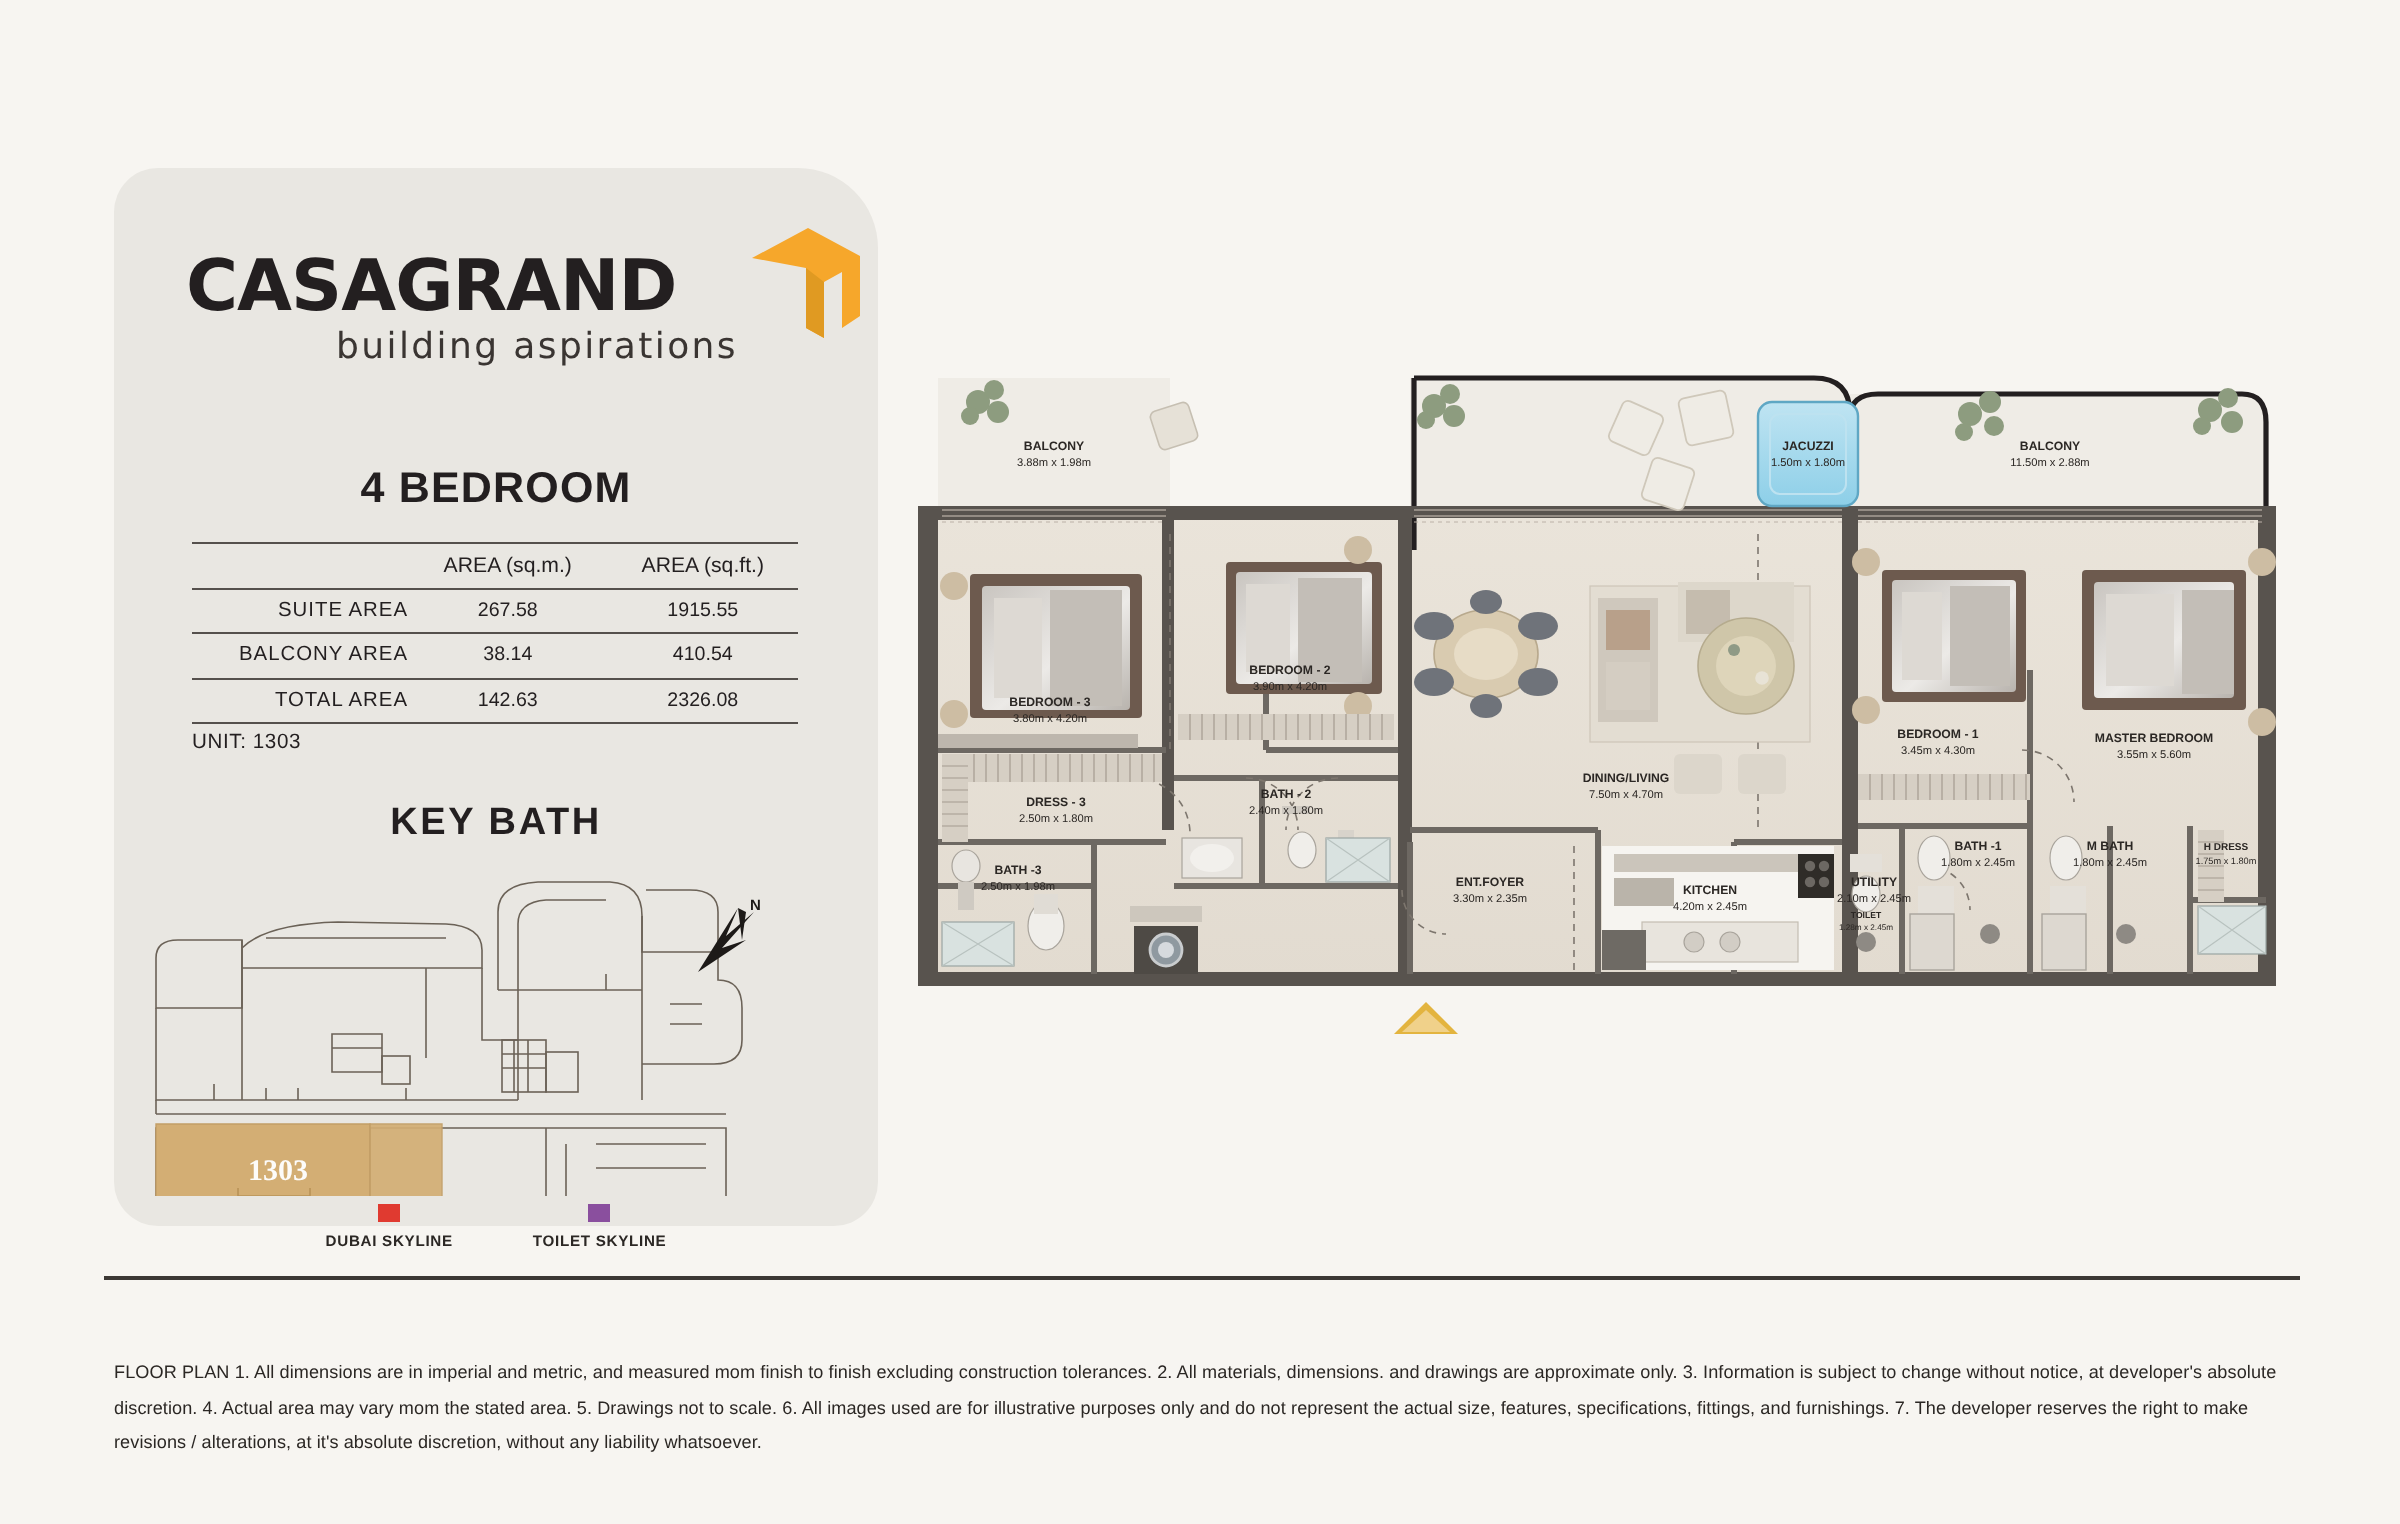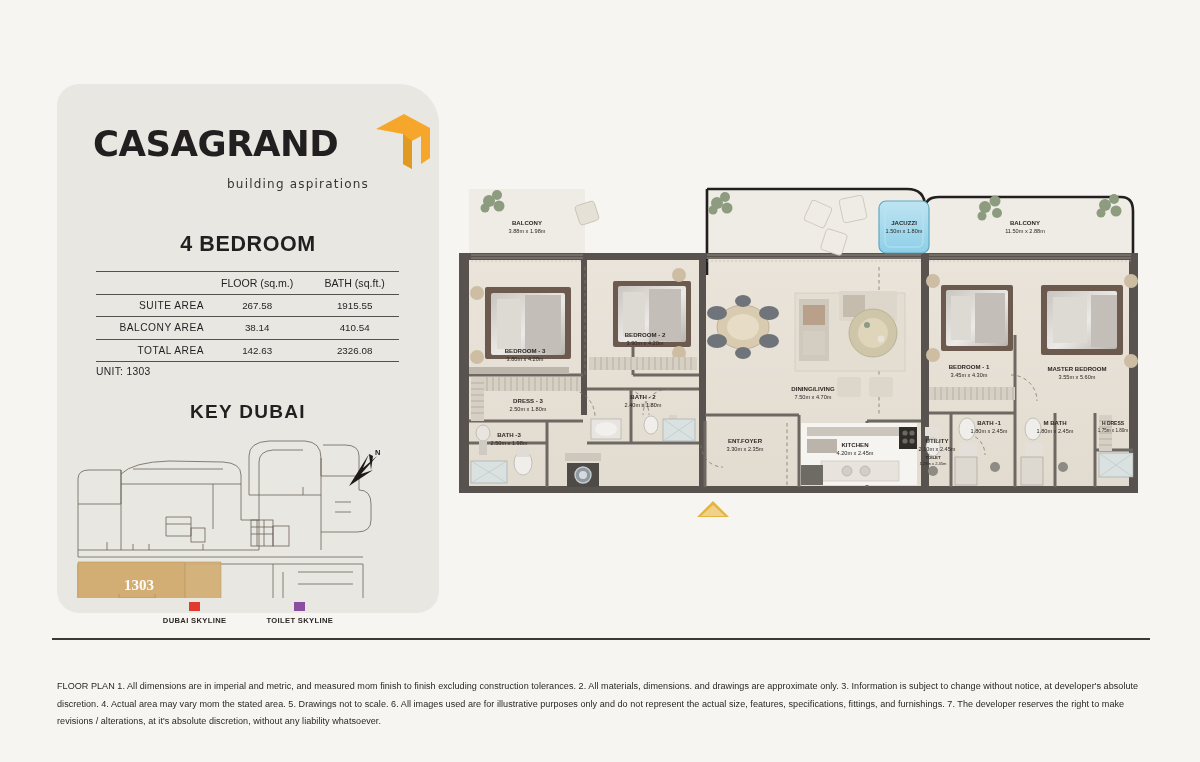--- a/index.html
+++ b/index.html
@@ -22,22 +22,22 @@
 
   
   #logo-block{position:absolute;left:36px;top:42px;width:320px;height:62px;}
   #logo-word{
     font-family:"DejaVu Sans", sans-serif;
     font-weight:bold;font-size:35.5px;letter-spacing:-0.5px;
     color:#231f20;line-height:1;white-space:nowrap;
   }
   #logo-tag{
     font-family:"DejaVu Sans", sans-serif;
-    font-size:12px;letter-spacing:1.2px;color:#3a3532;
-    text-align:right;width:276px;margin-top:15px;
+    font-size:18px;letter-spacing:1.2px;color:#3a3532;
+    text-align:right;width:276px;margin-top:1px;
   }
   #logo-mark{position:absolute;left:281px;top:-14px;width:58px;height:60px;}
 
   
   #plan-title{
     position:absolute;left:0;top:148px;width:382px;text-align:center;
     font-size:21.5px;font-weight:bold;letter-spacing:0.6px;color:#231f20;
   }
 
   
@@ -96,22 +96,22 @@
       <path d="M29 22 L38 29 L38 57 L29 52 Z" fill="#E09A22"></path>
     </svg>
   </div>
 
   <div id="plan-title">4 BEDROOM</div>
 
   <table id="area-table">
     <thead>
       <tr>
         <th class="blank"></th>
-        <th>FLOOR (sq.m.)</th>
-        <th>BATH (sq.ft.)</th>
+        <th>AREA (sq.m.)</th>
+        <th>AREA (sq.ft.)</th>
       </tr>
     </thead>
     <tbody>
       <tr>
         <td class="label">SUITE  AREA</td>
         <td class="num">267.58</td>
         <td class="num">1915.55</td>
       </tr>
       <tr>
         <td class="label">BALCONY  AREA</td>
@@ -121,21 +121,21 @@
       <tr>
         <td class="label">TOTAL  AREA</td>
         <td class="num">142.63</td>
         <td class="num">2326.08</td>
       </tr>
     </tbody>
   </table>
 
   <div id="unit-line">UNIT: 1303</div>
 
-  <div id="keyplan-title">KEY DUBAI</div>
+  <div id="keyplan-title">KEY BATH</div>
 
   <svg id="keyplan-svg" width="350" height="166" viewBox="0 0 350 166">
     <g fill="none" stroke="#6b6257" stroke-width="0.8">
 
       <path d="M5 72 L5 47 Q5 38 16 38 L48 38 L48 72 Z"></path>
       <path d="M48 42 Q60 30 96 29 L150 30 Q168 31 168 43 L168 52 L48 52"></path>
       <path d="M60 37 L150 37"></path>
       <path d="M5 72 L5 118 L186 118"></path>
       <path d="M48 38 L48 118"></path>
       <path d="M168 52 L168 88 L186 88"></path>

